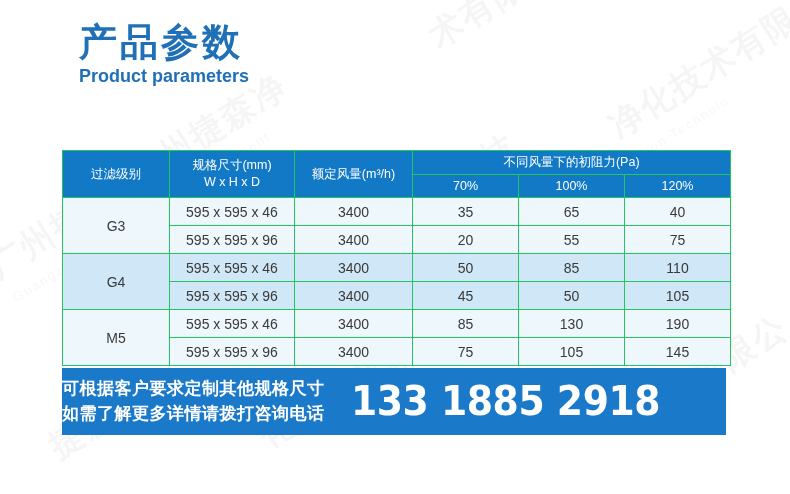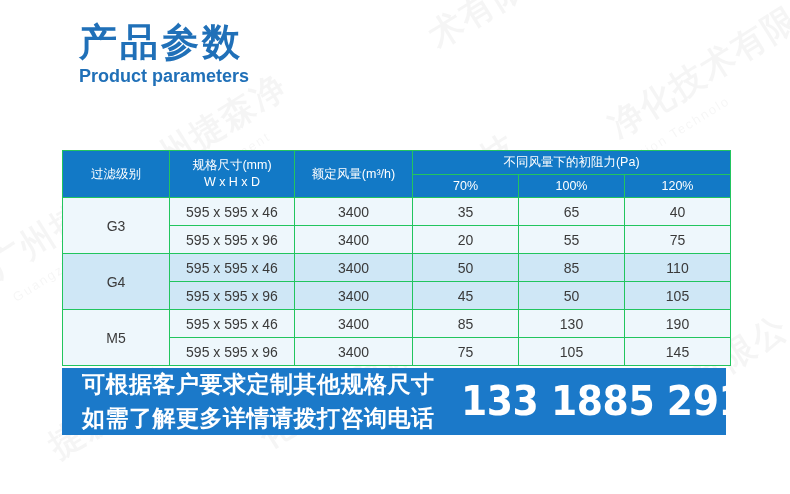--- a/index.html
+++ b/index.html
@@ -121,25 +121,24 @@
     top: 368px;
     width: 664px;
     height: 67px;
     background: #1b79c9;
     z-index: 2;
     display: flex;
     align-items: center;
   }
   #banner-text {
     color: #ffffff;
-    font-size: 23px;
+    font-size: 17px;
     font-weight: bold;
     line-height: 1.45;
     letter-spacing: 0.5px;
-    margin-left: 20px;
     white-space: nowrap;
     font-family: "Liberation Sans", "DejaVu Sans", sans-serif;
   }
   #banner-phone {
     color: #ffffff;
     font-size: 41px;
     font-weight: bold;
     letter-spacing: -0.5px;
     margin-left: 26px;
     line-height: 1;

